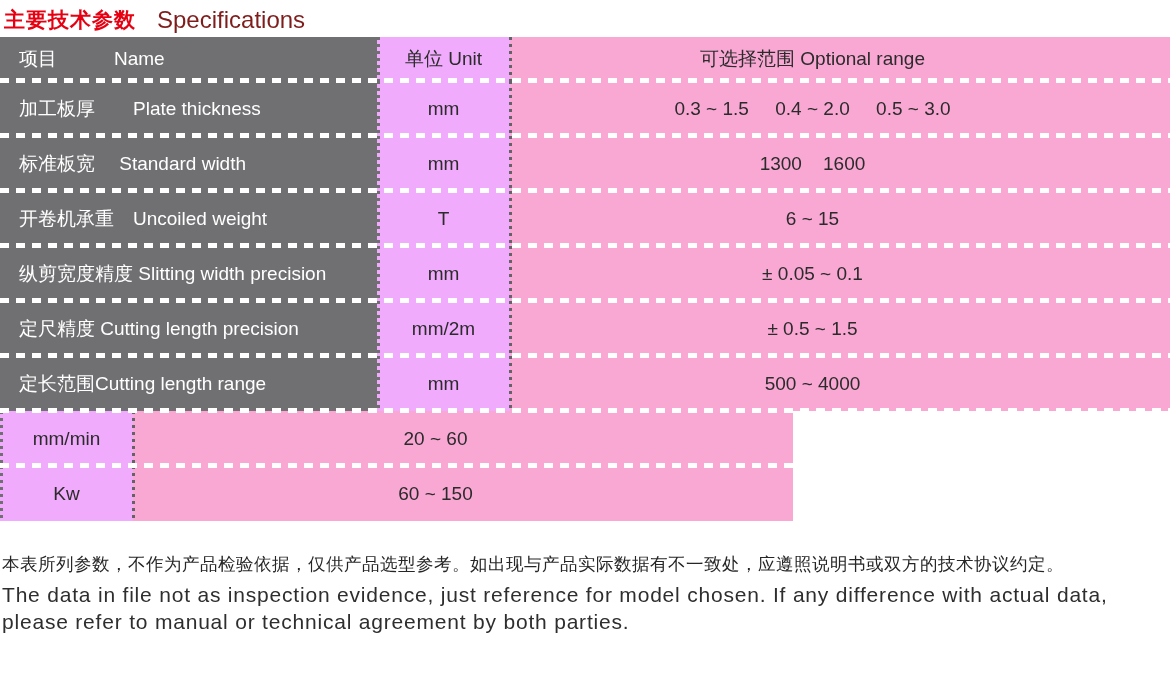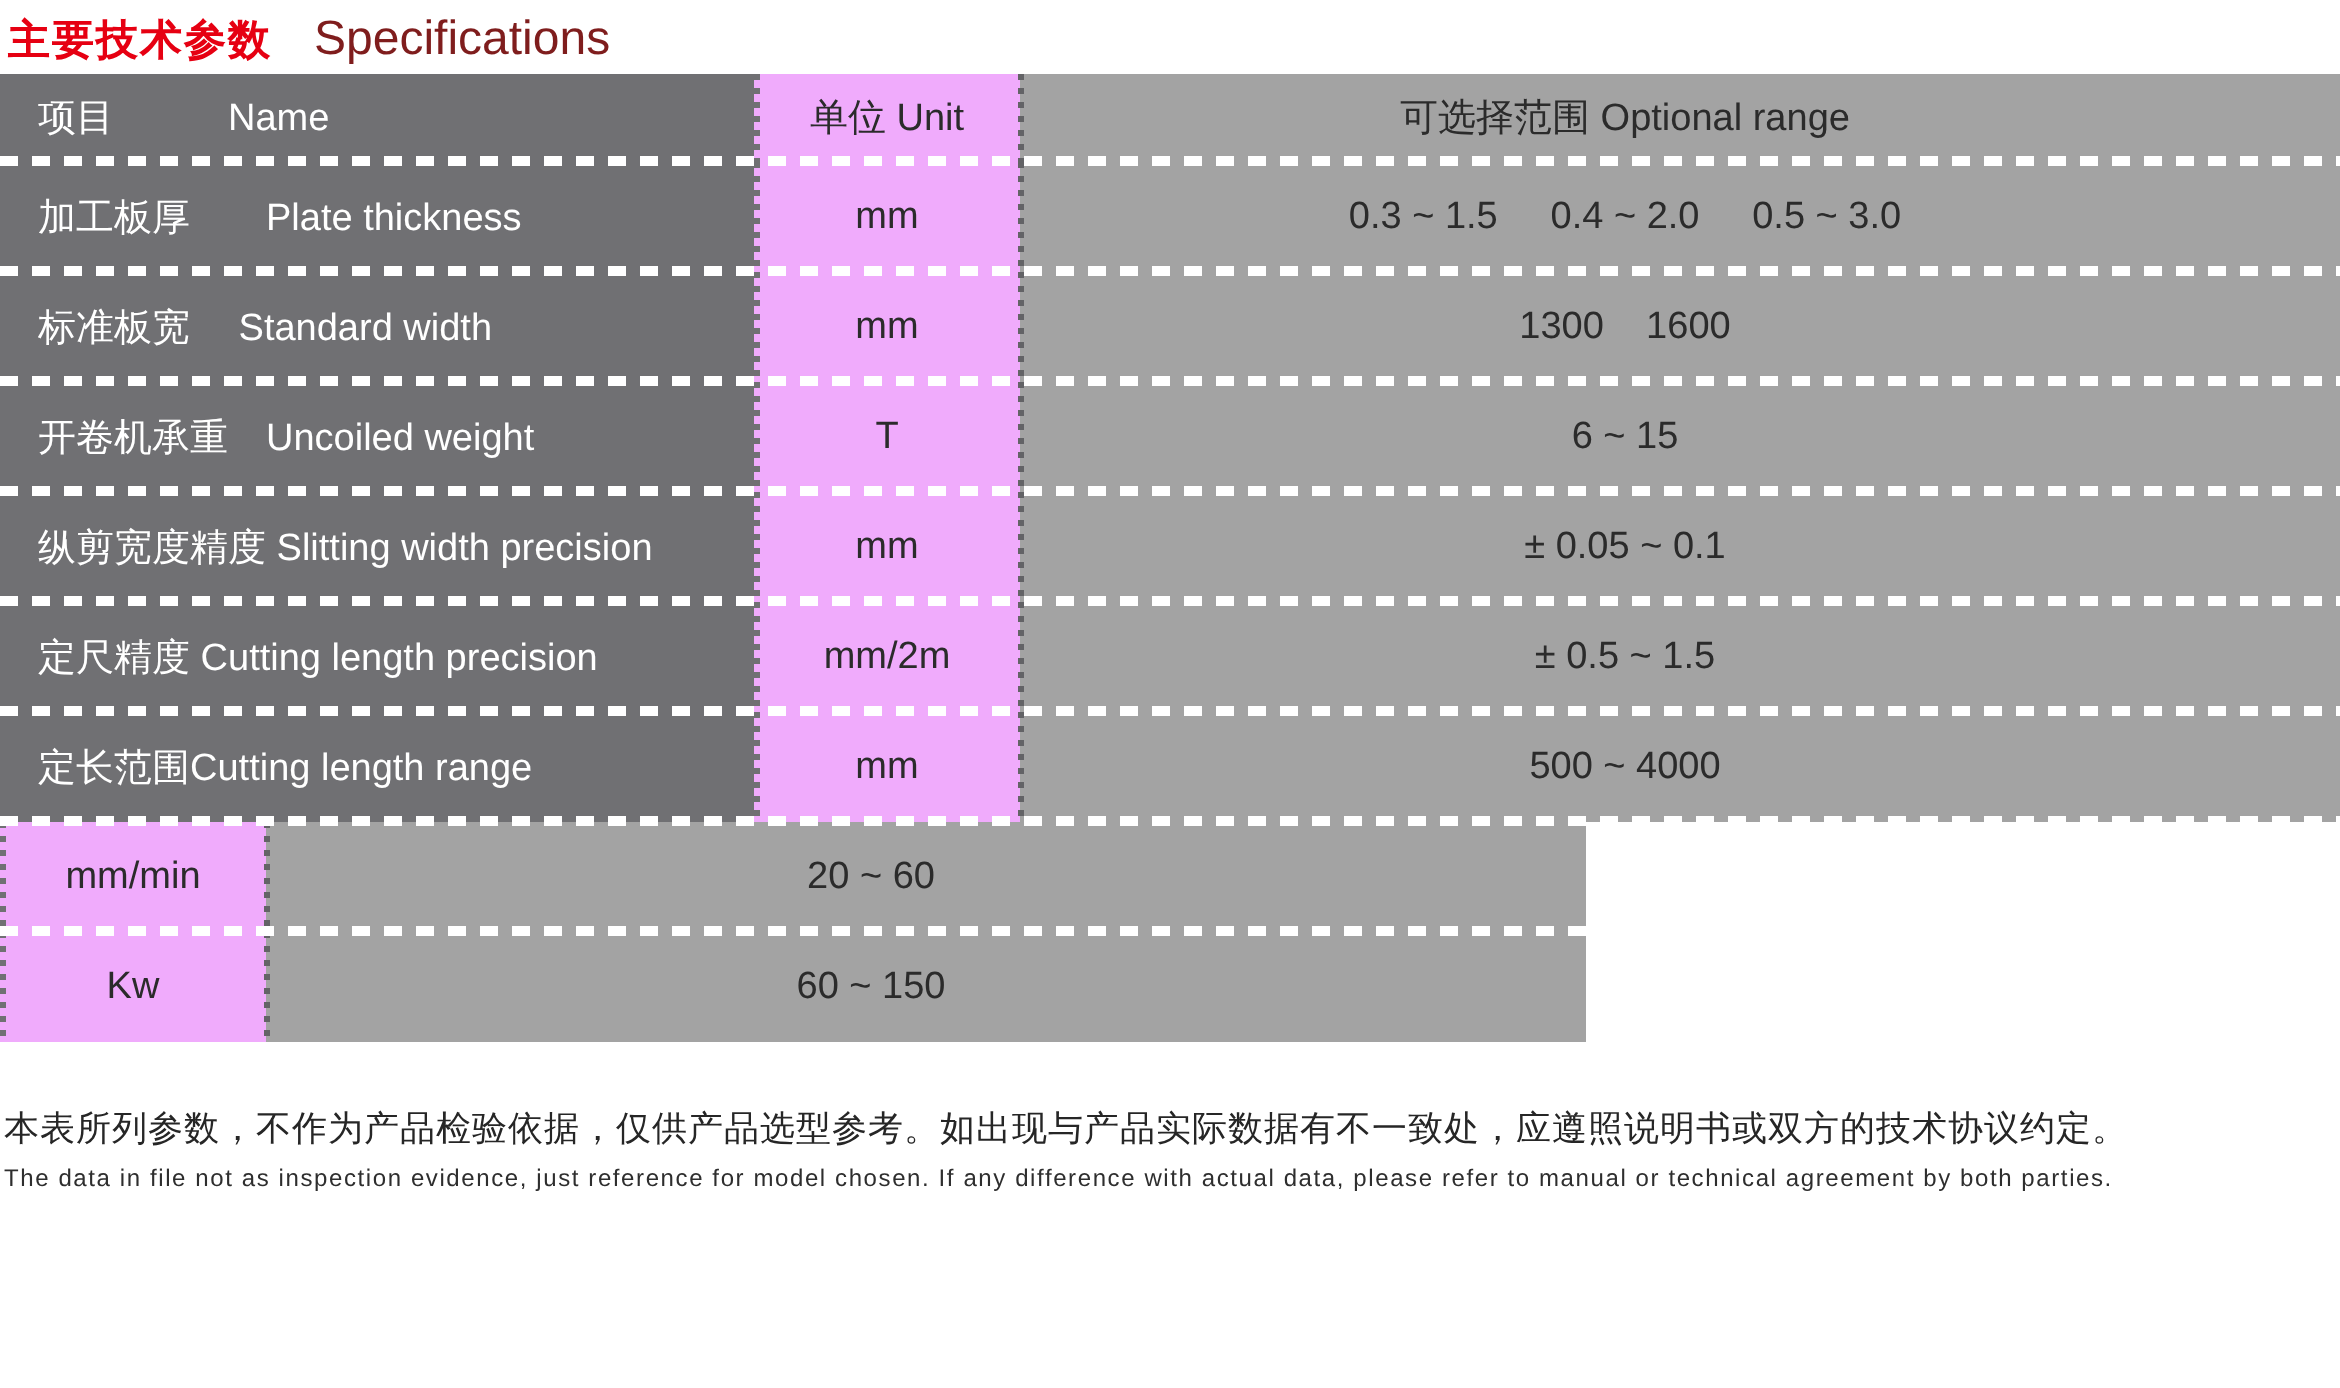--- a/index.html
+++ b/index.html
@@ -80,21 +80,21 @@
   .cell.unit::before {
     content: "";
     position: absolute;
     left: 0; top: 0; bottom: 0;
     width: 3px;
     background: repeating-linear-gradient(180deg, #707073 0, #707073 3px, transparent 3px, transparent 7px);
     z-index: 2;
   }
   .cell.range {
     width: 660px;
-    background: #a3a3a3;
+    background: #f9a8d4;
     color: #2b2b2b;
     font-size: 19px;
     justify-content: center;
     position: relative;
     padding-right: 55px;
   }
   
   .cell.range::before {
     content: "";
     position: absolute;
@@ -109,21 +109,21 @@
     padding: 0 2px;
   }
   .footer-cn {
     font-size: 17.5px;
     color: #262626;
     letter-spacing: 0.5px;
     line-height: 1.5;
   }
   .footer-en {
     margin-top: 5px;
-    font-size: 12px;
+    font-size: 21px;
     color: #2e2e2e;
     letter-spacing: 0.8px;
     line-height: 1.28;
   }
 </style>
 </head>
 <body>
 
 <div class="page">
 

